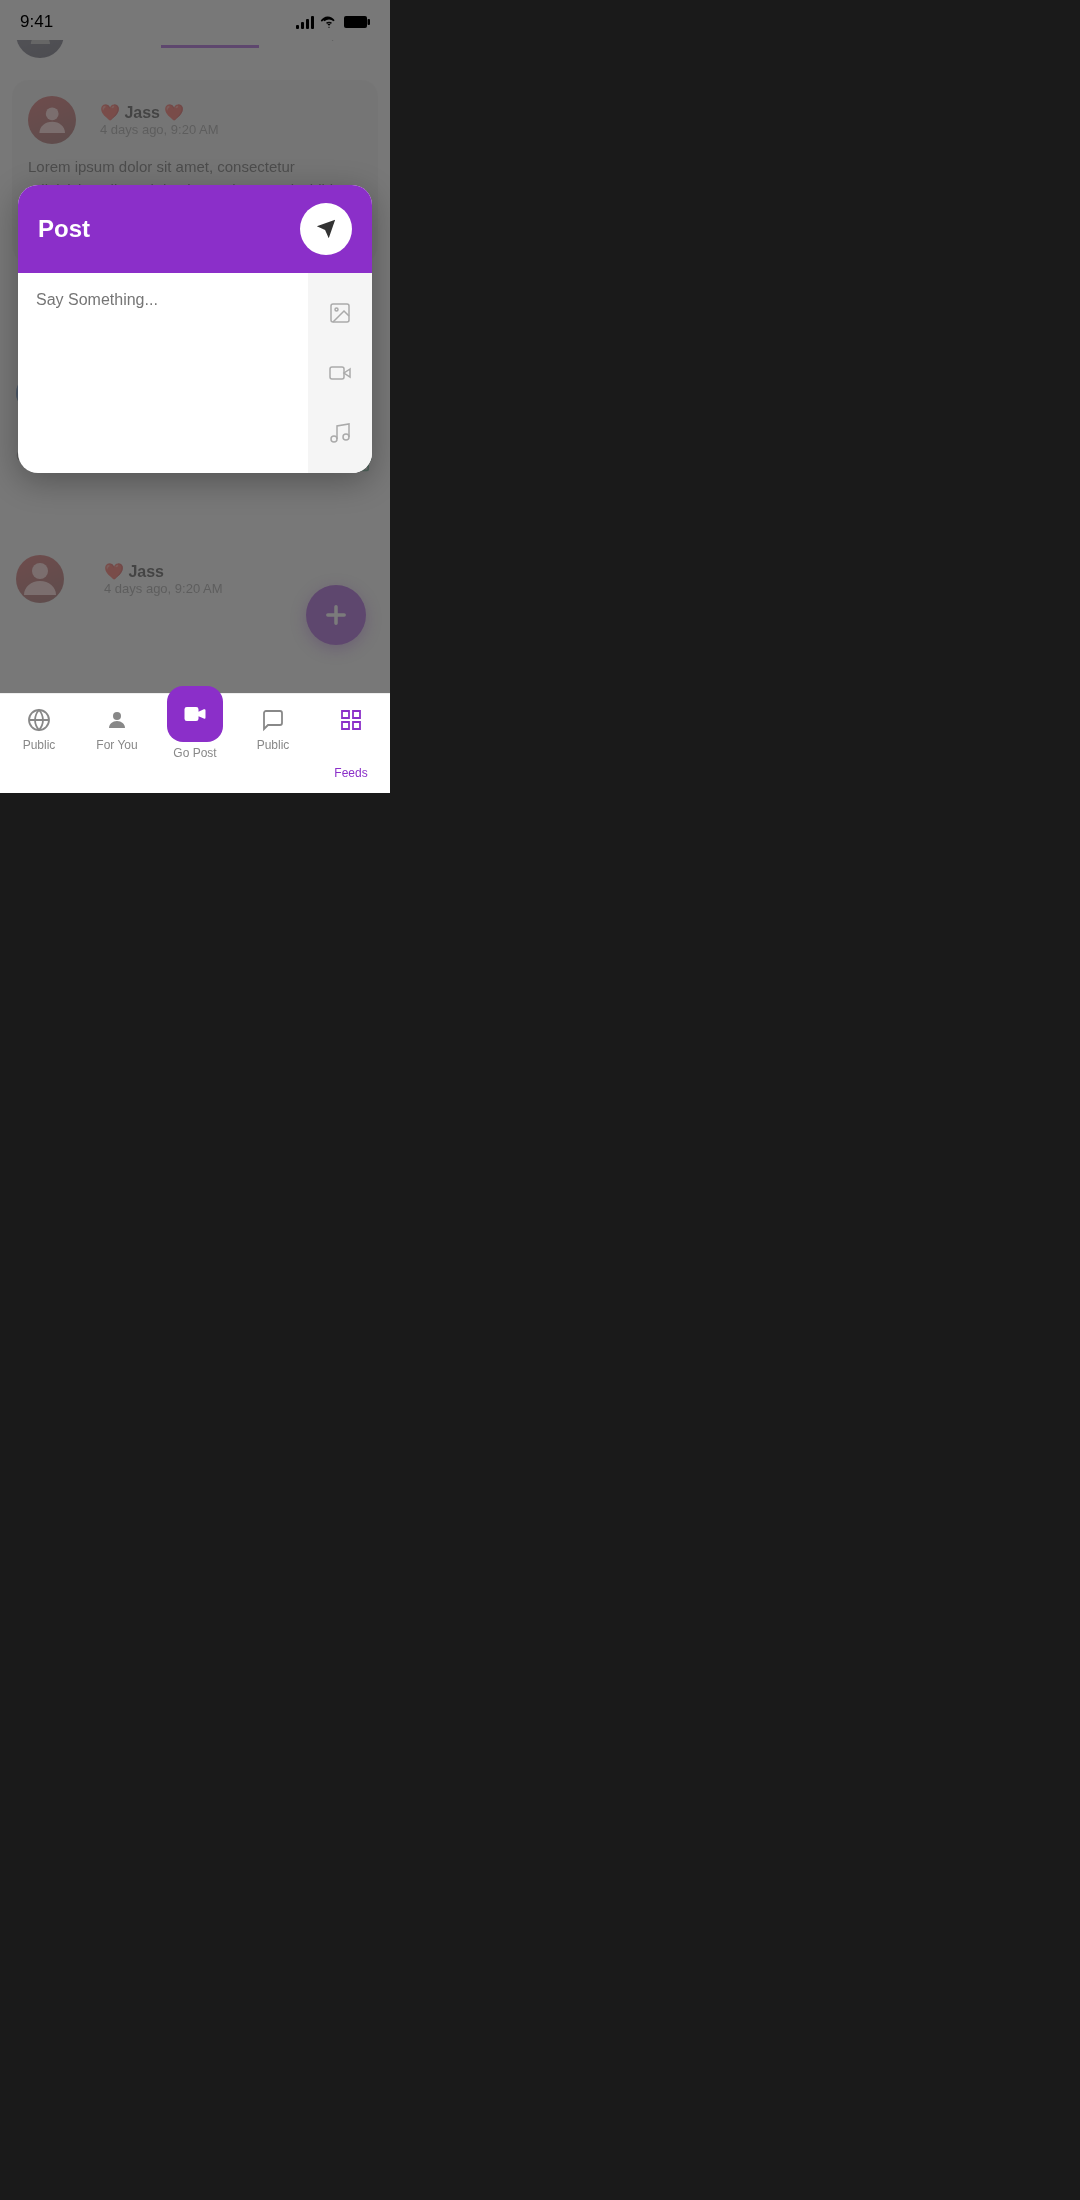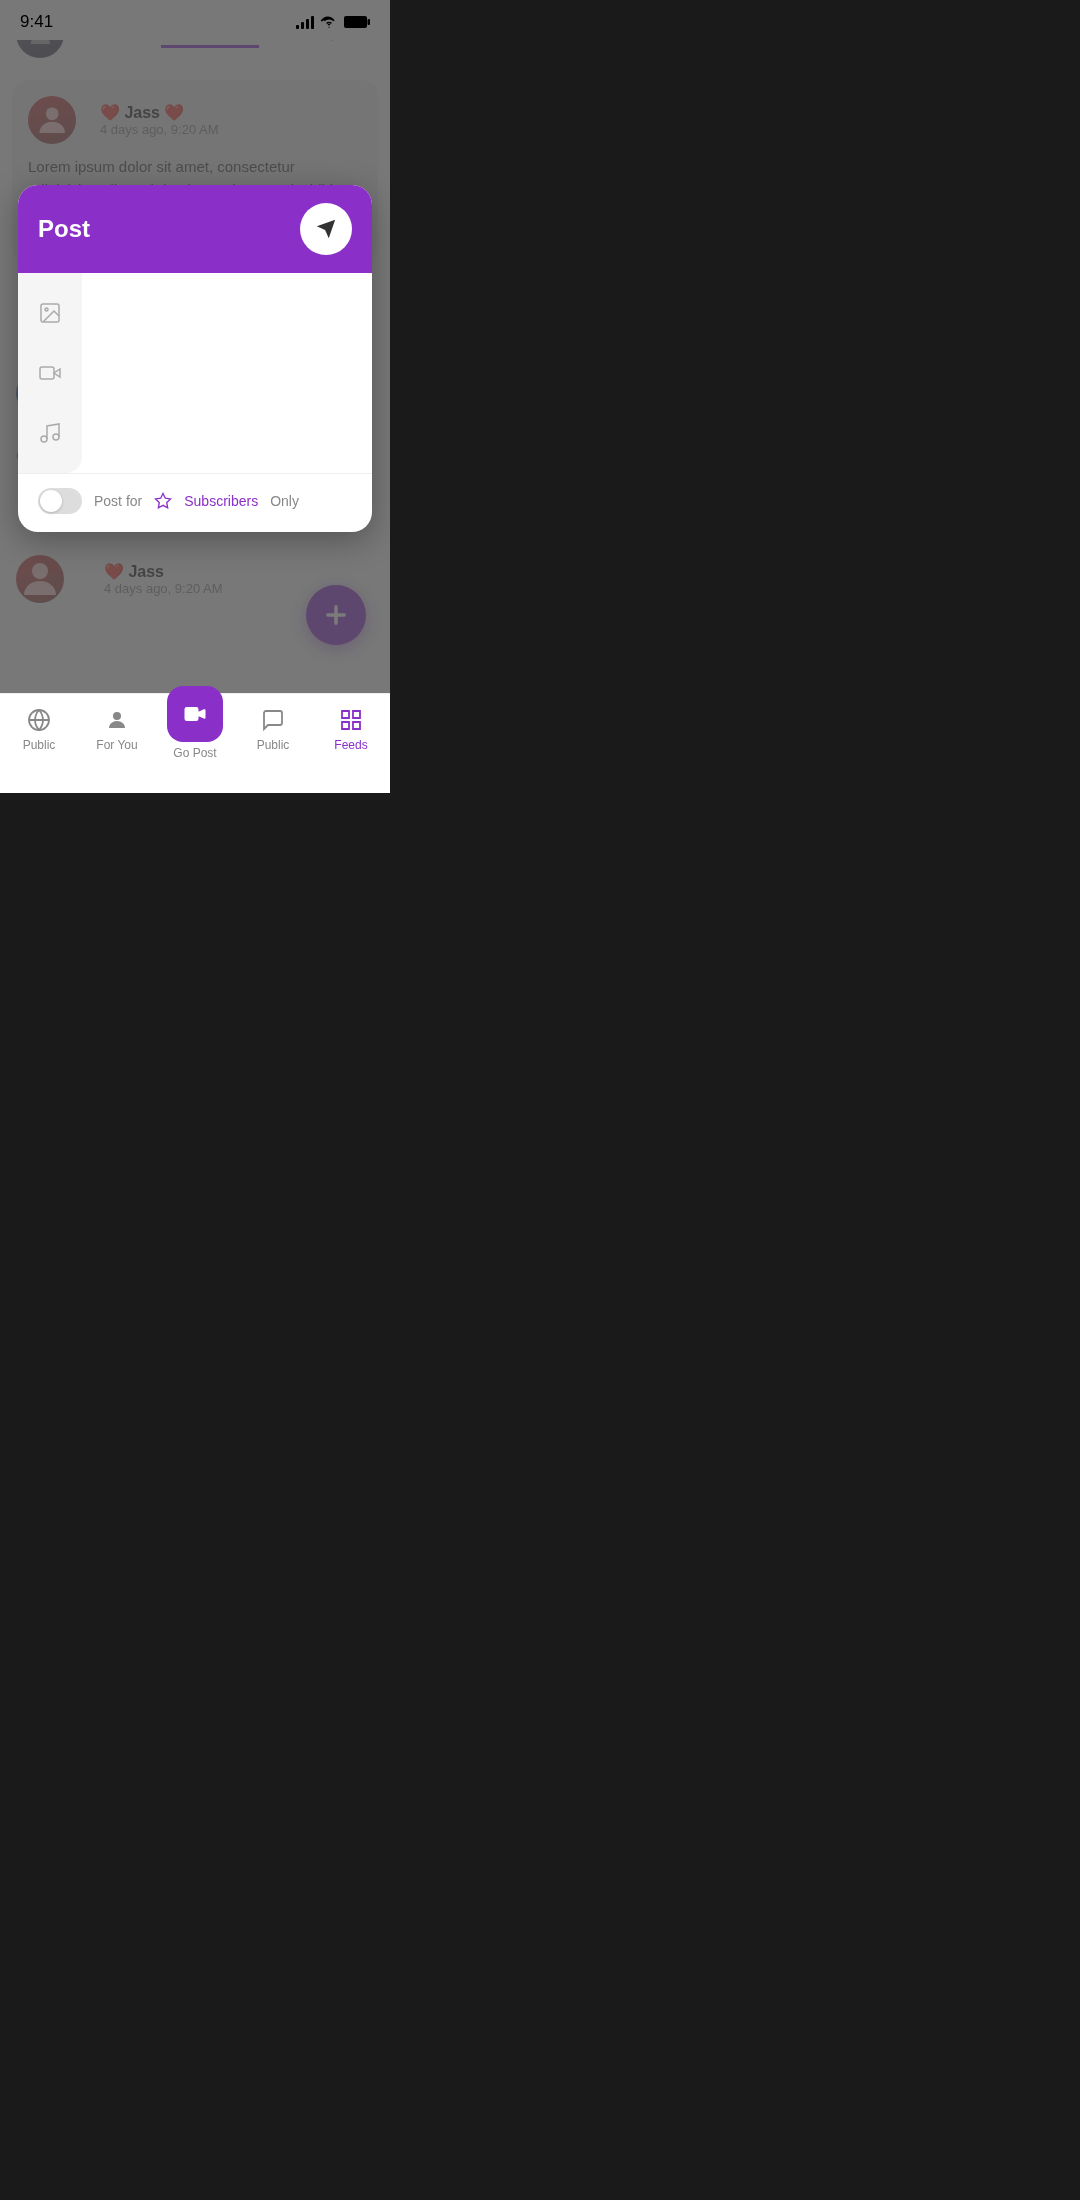--- a/index.html
+++ b/index.html
@@ -445,20 +445,21 @@
       height: 24px;
     }
 
     .nav-item-label {
       font-size: 12px;
       color: #888;
     }
 
     .nav-item.active .nav-item-label {
       color: #8B2FC9;
+      margin-top: 28px;
     }
 
     .nav-item.active .nav-item-icon svg {
       stroke: #8B2FC9;
     }
 
     
     .nav-go-live {
       flex: 1;
       display: flex;
@@ -663,20 +664,23 @@
   <div class="post-modal-header">
     <span class="post-modal-title">Post</span>
     <button class="post-send-btn">
       <svg viewBox="0 0 24 24" fill="#333">
         <path d="M22 2L11 13M22 2l-7 20-4-9-9-4 20-7z"></path>
       </svg>
     </button>
   </div>
 
   <div class="post-modal-body">
+    <div class="post-text-area-container">
+      <textarea class="post-text-input" placeholder="Say Something..." style=""></textarea>
+    </div>
     <div class="post-media-sidebar">
       <div class="media-icon-btn">
         <svg viewBox="0 0 24 24">
           <rect x="3" y="3" width="18" height="18" rx="2"></rect>
           <circle cx="8.5" cy="8.5" r="1.5"></circle>
           <path d="M21 15l-5-5L5 21"></path>
         </svg>
       </div>
       <div class="media-icon-btn">
         <svg viewBox="0 0 24 24">
@@ -687,29 +691,20 @@
       <div class="media-icon-btn">
         <svg viewBox="0 0 24 24">
           <path d="M9 18V5l12-2v13"></path>
           <circle cx="6" cy="18" r="3"></circle>
           <circle cx="18" cy="16" r="3"></circle>
         </svg>
       </div>
     </div>
   </div>
 
-  <div class="post-modal-footer">
-    <div class="toggle-switch"></div>
-    <span class="post-for-text">Post for</span>
-    <svg width="18" height="18" viewBox="0 0 24 24" fill="none" stroke="#8B2FC9" stroke-width="1.8">
-      <polygon points="12,2 15.09,8.26 22,9.27 17,14.14 18.18,21.02 12,17.77 5.82,21.02 7,14.14 2,9.27 8.91,8.26"></polygon>
-    </svg>
-    <span class="subscribers-link">Subscribers</span>
-    <span class="only-text">Only</span>
-  </div>
 </div>
 
 <div class="bottom-nav">
 
   <div class="nav-item">
     <div class="nav-item-icon">
       <svg viewBox="0 0 24 24" fill="none" stroke="#888" stroke-width="1.8">
         <circle cx="12" cy="12" r="10"></circle>
         <path d="M2 12h20M12 2a15.3 15.3 0 014 10 15.3 15.3 0 01-4 10 15.3 15.3 0 01-4-10 15.3 15.3 0 014-10z"></path>
       </svg>

